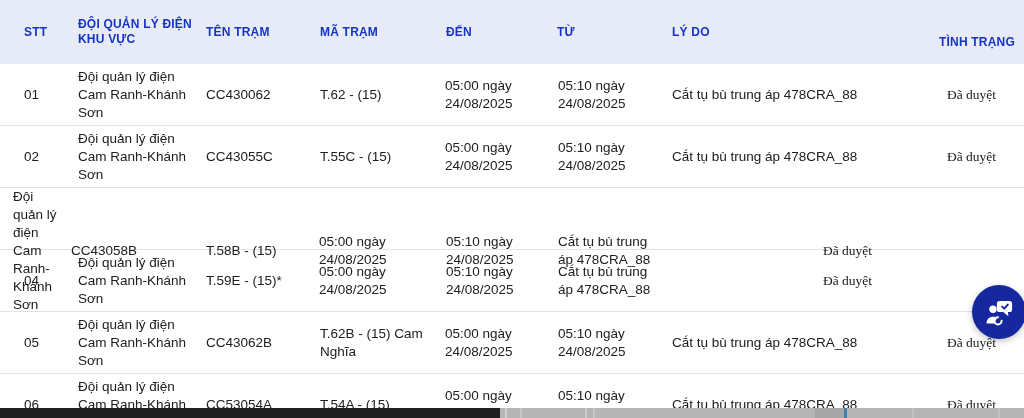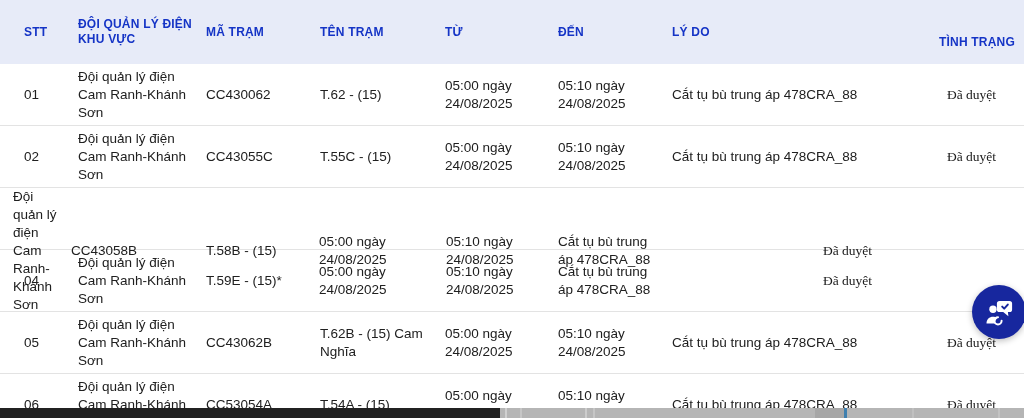--- a/index.html
+++ b/index.html
@@ -53,24 +53,24 @@
   }
 </style>
 </head>
 <body>
 
 <div class="page">
 
   <div class="grid hrow">
     <div class="hcell c-stt">STT</div>
     <div class="hcell c-team">ĐỘI QUẢN LÝ ĐIỆN KHU VỰC</div>
+    <div class="hcell c-ten">TÊN TRẠM</div>
     <div class="hcell c-ma">MÃ TRẠM</div>
-    <div class="hcell c-ten">TÊN TRẠM</div>
+    <div class="hcell c-den">ĐẾN</div>
     <div class="hcell c-tu">TỪ</div>
-    <div class="hcell c-den">ĐẾN</div>
     <div class="hcell c-lydo">LÝ DO</div>
     <div class="hcell c-status">TÌNH TRẠNG</div>
   </div>
 
   <div class="grid drow">
     <div class="dcell c-stt">01</div>
     <div class="dcell c-team">
         <span class="wrapbox">Đội quản lý điện Cam Ranh-Khánh Sơn</span>
       </div>
     <div class="dcell c-ma">CC430062</div>

